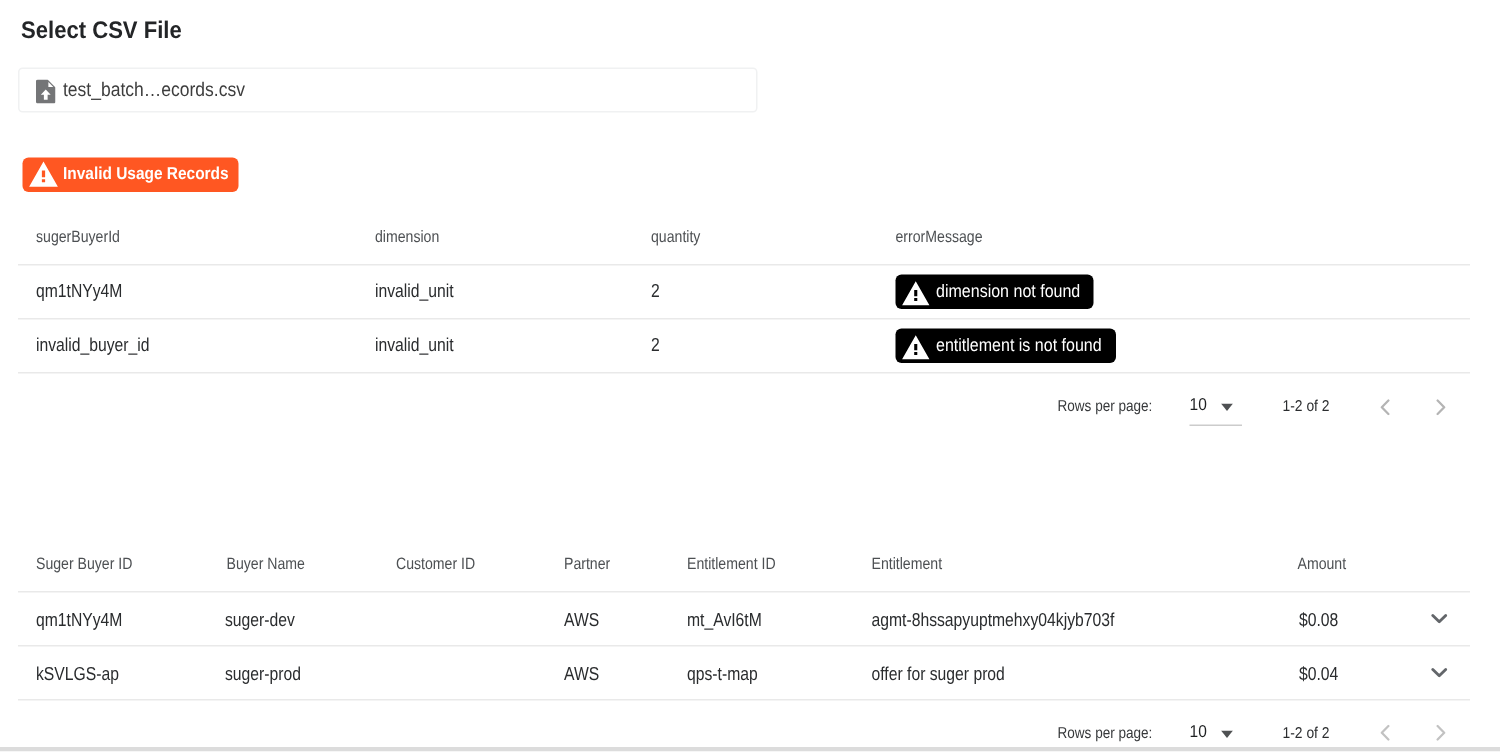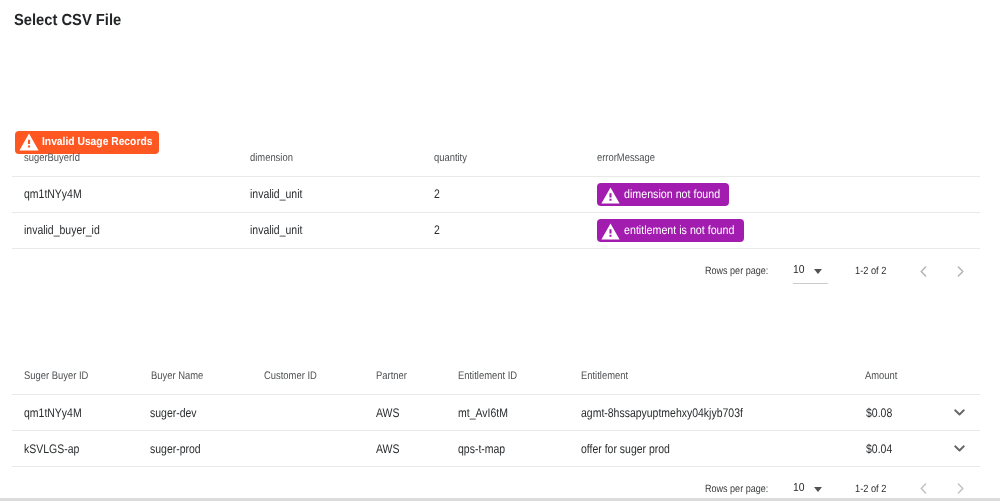--- a/index.html
+++ b/index.html
@@ -12,33 +12,33 @@
 
   .title{position:absolute;left:14px;top:12px;font-size:16px;font-weight:bold;
          color:#232527;line-height:18px;transform:scaleX(0.92);transform-origin:left top;}
 
   .filebox{position:absolute;left:12px;top:45px;width:493px;height:30px;
            border:1px solid #f0f1f2;border-radius:3px;background:#fff;}
   .ficon{position:absolute;left:11px;top:7px;width:13px;height:16px;display:block;line-height:0;font-size:0;}
   .fname{position:absolute;left:29px;top:6px;font-size:13.2px;color:#3d3d3d;line-height:16px;
          transform:scaleX(0.885);transform-origin:left top;white-space:nowrap;}
 
-  .badge{position:absolute;border-radius:4px;color:#fff;white-space:nowrap;margin-top:26px;}
+  .badge{position:absolute;border-radius:4px;color:#fff;white-space:nowrap;}
   .badge .blabel{position:absolute;font-size:11.5px;font-weight:bold;line-height:13px;
                  transform:scaleX(0.895);transform-origin:left top;}
   .badge .bicon{position:absolute;display:block;line-height:0;font-size:0;}
 
   .hline{position:absolute;left:12px;width:968px;height:1px;background:#e9e9e9;}
 
   .th{position:absolute;font-size:11px;color:#4d5053;line-height:13px;white-space:nowrap;
       transform:scaleX(0.855);transform-origin:left top;}
   .td{position:absolute;font-size:12.5px;color:#2a2c2e;line-height:15px;white-space:nowrap;
       transform:scaleX(0.838);transform-origin:left top;}
 
-  .errbadge{position:absolute;height:23px;border-radius:4px;background:#a21caf;color:#fff;}
+  .errbadge{position:absolute;height:23px;border-radius:4px;background:#000000;color:#fff;}
   .errbadge .blabel{position:absolute;left:27px;top:4px;font-size:12px;line-height:14px;
                     white-space:nowrap;transform:scaleX(0.89);transform-origin:left top;}
   .errbadge .bicon{position:absolute;left:4px;top:3px;display:block;line-height:0;font-size:0;}
 
   .pg-label{position:absolute;font-size:10.5px;color:#37393b;line-height:12px;white-space:nowrap;
             transform:scaleX(0.86);transform-origin:left top;}
   .pg-selval{position:absolute;font-size:11.5px;color:#1f2123;line-height:13px;
              transform:scaleX(0.9);transform-origin:left top;}
   .pg-caret{position:absolute;display:block;line-height:0;font-size:0;}
   .pg-underline{position:absolute;height:1px;background:#cccccc;}
@@ -48,20 +48,28 @@
   .chev{position:absolute;display:block;line-height:0;font-size:0;}
   .scrollbar{position:absolute;left:0;top:498px;width:1000px;height:3px;background:#dcdcdc;}
 </style>
 </head>
 <body>
 
 <div class="page">
 
   <div class="title">Select CSV File</div>
 
+  <div class="filebox">
+    <span class="ficon">
+      <svg width="13" height="16" viewBox="0 0 13 16">
+          <path fill="#747577" d="M7.7 0H1.2C0.55 0 0 0.55 0 1.2v13.6C0 15.45 0.55 16 1.2 16h10.6c0.65 0 1.2-0.55 1.2-1.2V5.3L7.7 0zm0.55 1.6 3.3 3.45H8.25V1.6zM6.5 6.7l3.3 3.45H7.75v3.3H5.25v-3.3H3.2L6.5 6.7z"></path>
+        </svg>
+    </span>
+    <span class="fname">test_batch…ecords.csv</span>
+  </div>
 
   <div class="badge" style="left:15px;top:105px;width:144px;height:23px;background:#ff5722;">
     <span class="bicon" style="left:4px;top:1px;">
       <svg width="20" height="20" viewBox="0 0 24 24">
           <path fill="#ffffff" d="M12 1.9 0.5 22.1h23L12 1.9zm1.3 16.6h-2.6v-2.4h2.6v2.4zm0-4.0h-2.6V9.2h2.6v5.3z"></path>
         </svg>
     </span>
     <span class="blabel" style="left:27px;top:5px;">Invalid Usage Records</span>
   </div>
 

